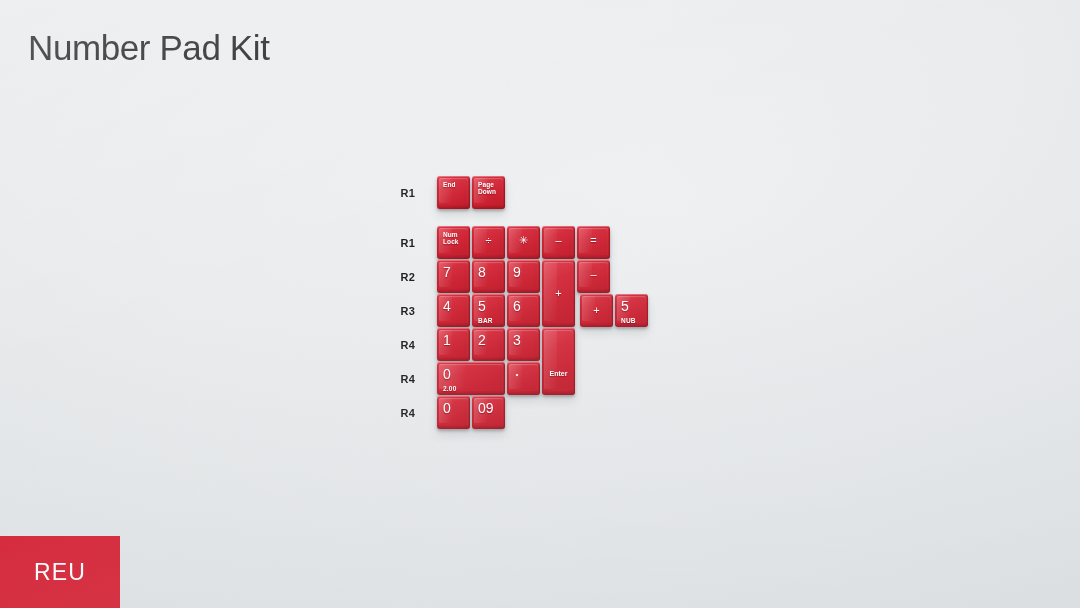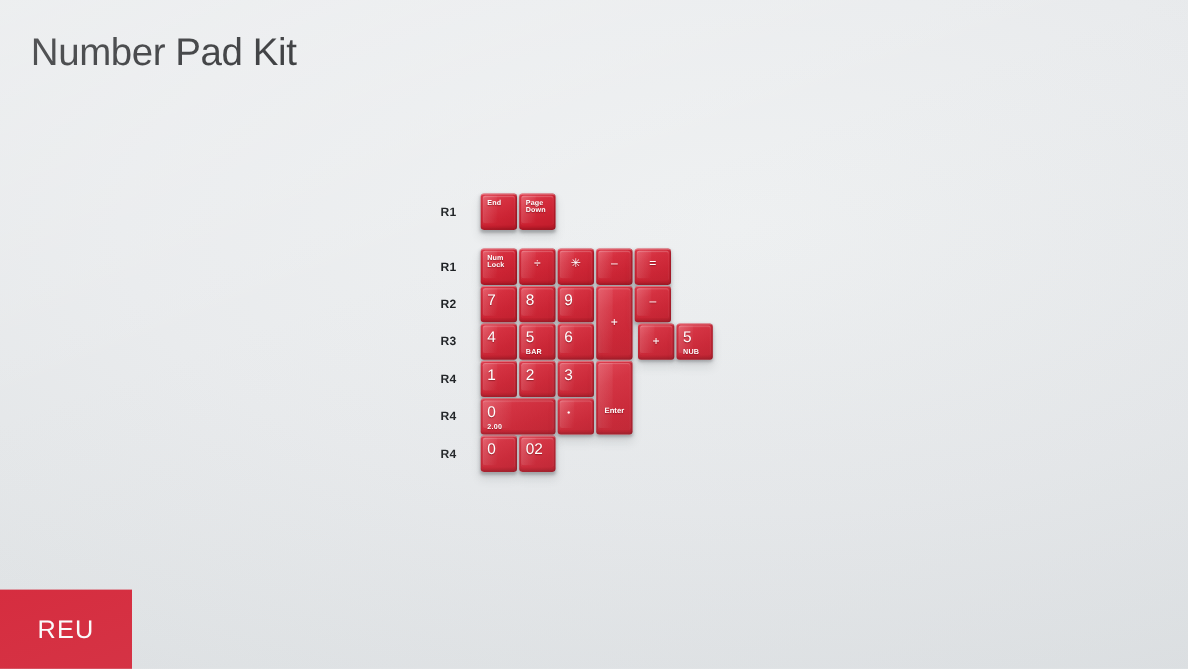--- a/index.html
+++ b/index.html
@@ -189,21 +189,21 @@
         <span class="legend lg-num">0</span>
         <span class="sublabel" style="left: 6px; top: 23px;">2.00</span>
       </div>
       <div class="kc" style="left: 507px; top: 362px; width: 33px; height: 33px;">
         <span class="dot"></span>
       </div>
       <div class="kc" style="left: 437px; top: 396px; width: 33px; height: 33px;">
         <span class="legend lg-num">0</span>
       </div>
       <div class="kc" style="left: 472px; top: 396px; width: 33px; height: 33px;">
-        <span class="legend lg-num">02</span>
+        <span class="legend lg-num">09</span>
       </div>
     </div>
 
   <div id="title">Number Pad Kit</div>
 
   <div id="brand">
     <span id="brand-text">REU</span>
   </div>
 
   <div id="vign"></div>

